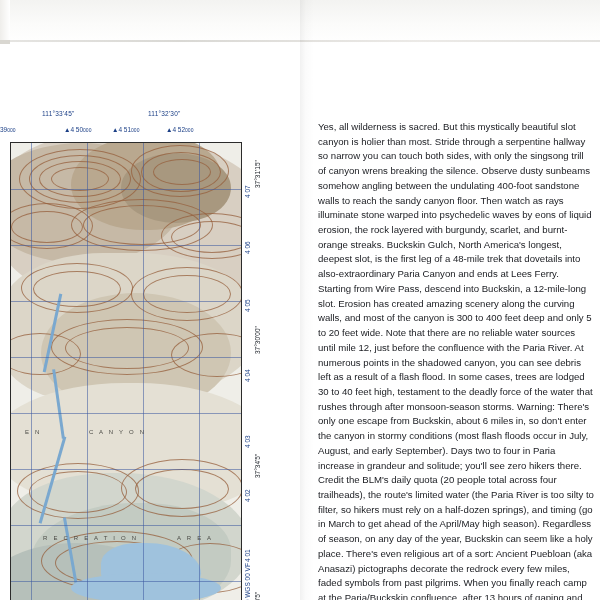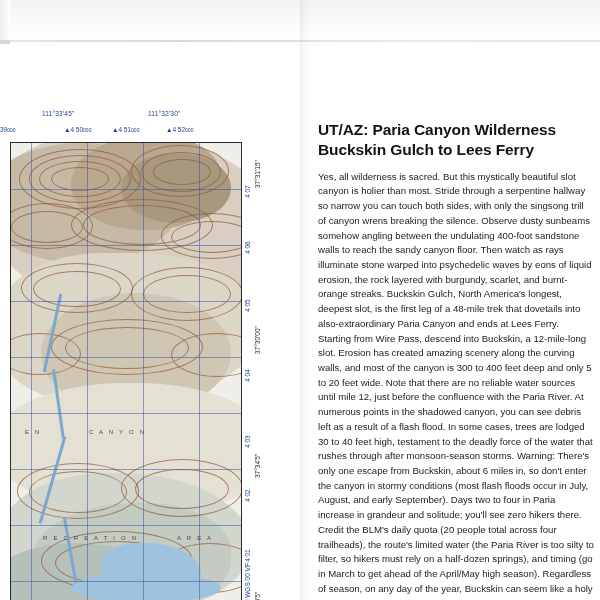--- a/index.html
+++ b/index.html
@@ -286,17 +286,16 @@
       <span class="vlabel" style="left:4px;top:360px;"><span>4 02</span></span>
       <span class="vlabel" style="left:4px;top:420px;"><span>4 01</span></span>
       <span class="vlabel dark" style="left:14px;top:474px;">37°30'5"</span>
       <span class="vlabel" style="left:4px;top:470px;"><span>4 00</span><span style="font-size:5.5px;">&nbsp;</span><span>WGS 00 VF</span></span>
     </div>
   </div>
 
   <div class="page-spine"></div>
 
   <div class="article">
-    <h1>UT/AZ: Paria Canyon Wilderness Buckskin Gulch to Lees Ferry</h1>
     <p>Yes, all wilderness is sacred. But this mystically beautiful slot canyon is holier than most. Stride through a serpentine hallway so narrow you can touch both sides, with only the singsong trill of canyon wrens breaking the silence. Observe dusty sunbeams somehow angling between the undulating 400-foot sandstone walls to reach the sandy canyon floor. Then watch as rays illuminate stone warped into psychedelic waves by eons of liquid erosion, the rock layered with burgundy, scarlet, and burnt-orange streaks. Buckskin Gulch, North America's longest, deepest slot, is the first leg of a 48-mile trek that dovetails into also-extraordinary Paria Canyon and ends at Lees Ferry. Starting from Wire Pass, descend into Buckskin, a 12-mile-long slot. Erosion has created amazing scenery along the curving walls, and most of the canyon is 300 to 400 feet deep and only 5 to 20 feet wide. Note that there are no reliable water sources until mile 12, just before the confluence with the Paria River. At numerous points in the shadowed canyon, you can see debris left as a result of a flash flood. In some cases, trees are lodged 30 to 40 feet high, testament to the deadly force of the water that rushes through after monsoon-season storms. Warning: There's only one escape from Buckskin, about 6 miles in, so don't enter the canyon in stormy conditions (most flash floods occur in July, August, and early September). Days two to four in Paria increase in grandeur and solitude; you'll see zero hikers there. Credit the BLM's daily quota (20 people total across four trailheads), the route's limited water (the Paria River is too silty to filter, so hikers must rely on a half-dozen springs), and timing (go in March to get ahead of the April/May high season). Regardless of season, on any day of the year, Buckskin can seem like a holy place. There's even religious art of a sort: Ancient Puebloan (aka Anasazi) pictographs decorate the redrock every few miles, faded symbols from past pilgrims. When you finally reach camp at the Paria/Buckskin confluence, after 13 hours of gaping and photographing, one word will likely spill out: amen. As you get farther into Paria, the canyon widens and the sun hits the river bottom more often, and illuminates the enormous curved walls decorated</p>
   </div>
 
 </div>
 
 </body></html>

